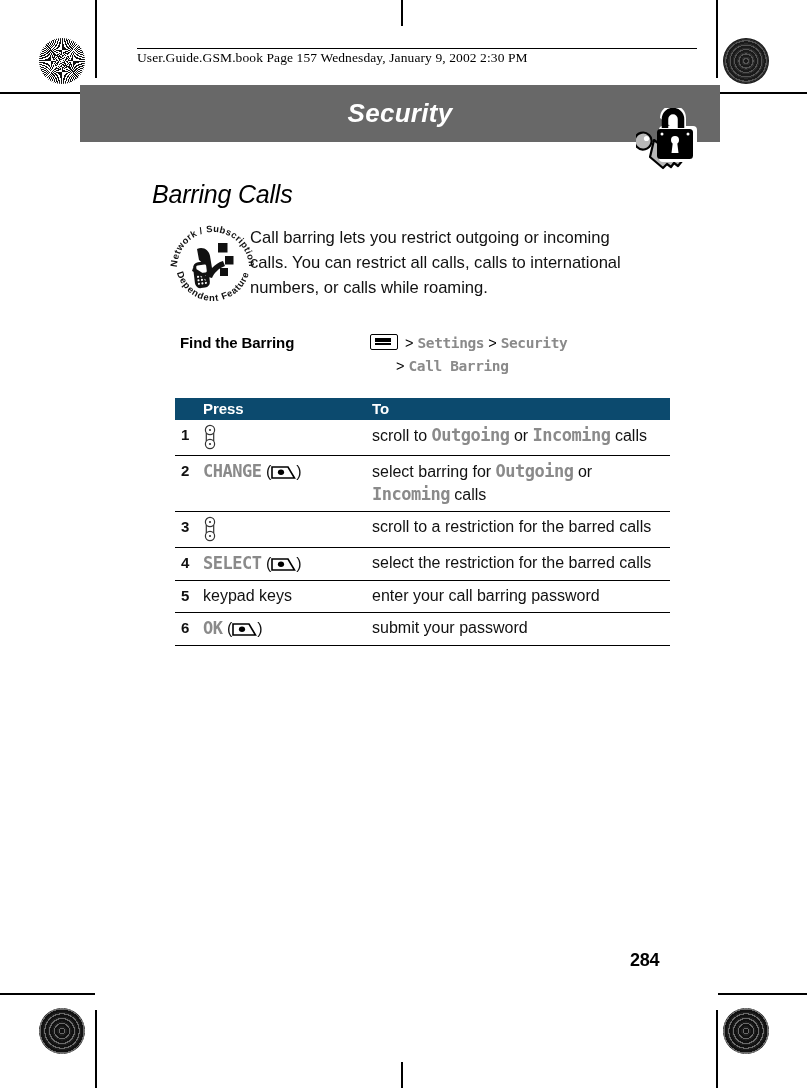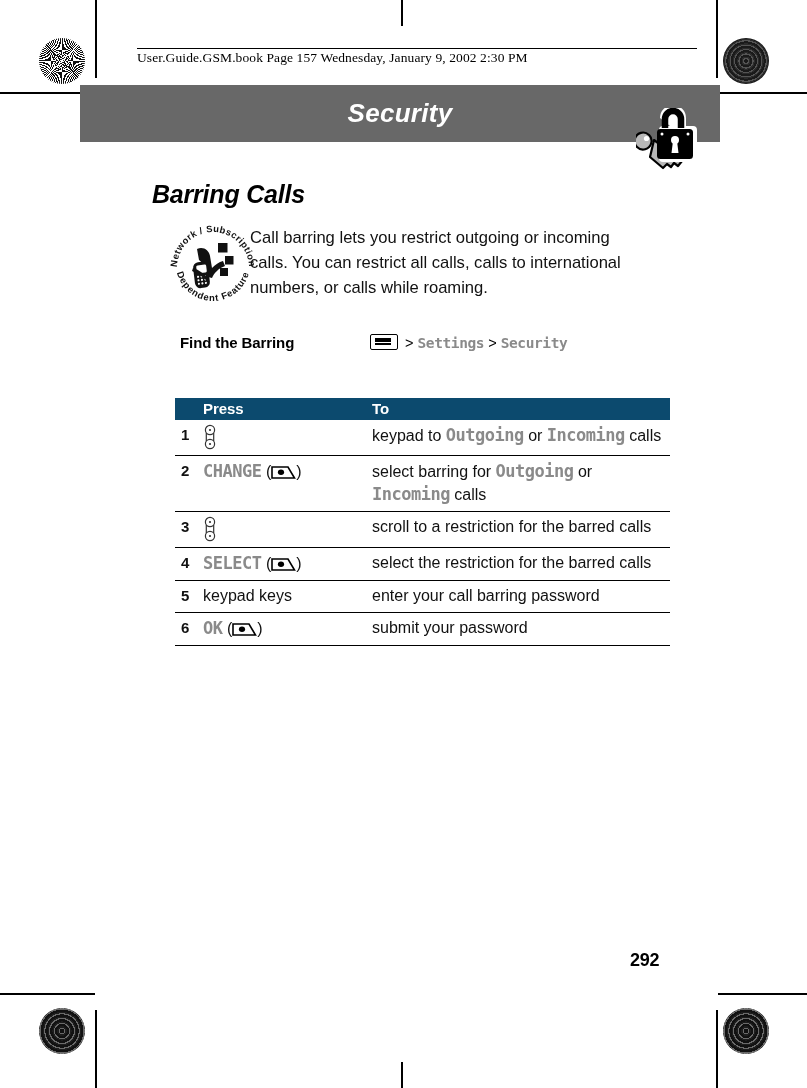--- a/index.html
+++ b/index.html
@@ -59,21 +59,21 @@
     color:#fff; font-size:26px; font-weight:bold; font-style:italic;
     letter-spacing:0.3px;
   }
 
   .chapter-icon {
     position:absolute; left:636px; top:108px; width:70px; height:62px;
   }
 
   .h1 {
     position:absolute; left:152px; top:180px;
-    font-size:25px; font-weight:bold; font-style:italic;
+    font-size:25px; font-weight:normal; font-style:italic;
     letter-spacing:-0.2px;
   }
 
   .feature-badge {
     position:absolute; left:167px; top:216px; width:92px; height:92px;
   }
 
   .intro {
     position:absolute; left:250px; top:225px; width:390px;
     font-size:16.6px; line-height:25px; color:#111;
@@ -253,41 +253,42 @@
       <rect x="53" y="52" width="8" height="8"></rect>
     </g>
   </svg>
 </div>
 
 <div class="intro">Call barring lets you restrict outgoing or incoming calls. You can restrict all calls, calls to international numbers, or calls while roaming.</div>
 
 <div class="find-label">Find the Barring</div>
 <div class="find-path">
   <span class="menukey"><i></i><i class="b"></i></span><span id="path1"><span class="gt"> &gt; </span><span class="mono-gray">Settings</span><span class="gt"> &gt; </span><span class="mono-gray">Security</span></span>
+  <span class="line2" id="path2"><span class="gt"> &gt; </span><span class="mono-gray">Call Barring</span></span>
 </div>
 
 <table class="tbl">
   <thead>
     <tr>
       <th class="c1"></th>
       <th class="c2">Press</th>
       <th class="c3">To</th>
     </tr>
   </thead>
   <tbody id="tbl-body">
       <tr>
         <td class="num">1</td>
         <td class="press"><span class="scrollkey"><svg viewBox="0 0 14 26" width="14" height="26">
               <circle cx="7" cy="6" r="4.6" fill="#fff" stroke="#333" stroke-width="1.2"></circle>
               <circle cx="7" cy="20" r="4.6" fill="#fff" stroke="#333" stroke-width="1.2"></circle>
               <path d="M3.3 9 L3.3 17 M10.7 9 L10.7 17" stroke="#333" stroke-width="1.2" fill="none"></path>
               <circle cx="7" cy="6" r="1.1" fill="#333"></circle>
               <circle cx="7" cy="20" r="1.1" fill="#333"></circle>
             </svg></span></td>
-        <td class="to"><span>keypad to </span><span class="mono-gray-b">Outgoing</span><span> or </span><span class="mono-gray-b">Incoming</span><span> calls</span></td>
+        <td class="to"><span>scroll to </span><span class="mono-gray-b">Outgoing</span><span> or </span><span class="mono-gray-b">Incoming</span><span> calls</span></td>
       </tr>
       <tr>
         <td class="num">2</td>
         <td class="press"><span class="mono-gray-b">CHANGE</span> <span>(</span><span class="softkey"><svg viewBox="0 0 25 13" width="25" height="13">
               <path d="M1 1 H17 L23.5 12 H1 Z" fill="#fff" stroke="#000" stroke-width="1.6" stroke-linejoin="miter"></path>
               <ellipse cx="10" cy="6.3" rx="3.1" ry="2.7" fill="#000"></ellipse>
             </svg></span><span>)</span></td>
         <td class="to"><span>select barring for </span><span class="mono-gray-b">Outgoing</span><span> or </span><span class="mono-gray-b">Incoming</span><span> calls</span></td>
       </tr>
       <tr>
@@ -318,13 +319,13 @@
         <td class="num">6</td>
         <td class="press"><span class="mono-gray-b">OK</span> <span>(</span><span class="softkey"><svg viewBox="0 0 25 13" width="25" height="13">
               <path d="M1 1 H17 L23.5 12 H1 Z" fill="#fff" stroke="#000" stroke-width="1.6" stroke-linejoin="miter"></path>
               <ellipse cx="10" cy="6.3" rx="3.1" ry="2.7" fill="#000"></ellipse>
             </svg></span><span>)</span></td>
         <td class="to"><span>submit your password</span></td>
       </tr>
     </tbody>
 </table>
 
-<div class="pageno">292</div>
+<div class="pageno">284</div>
 
 </body></html>

